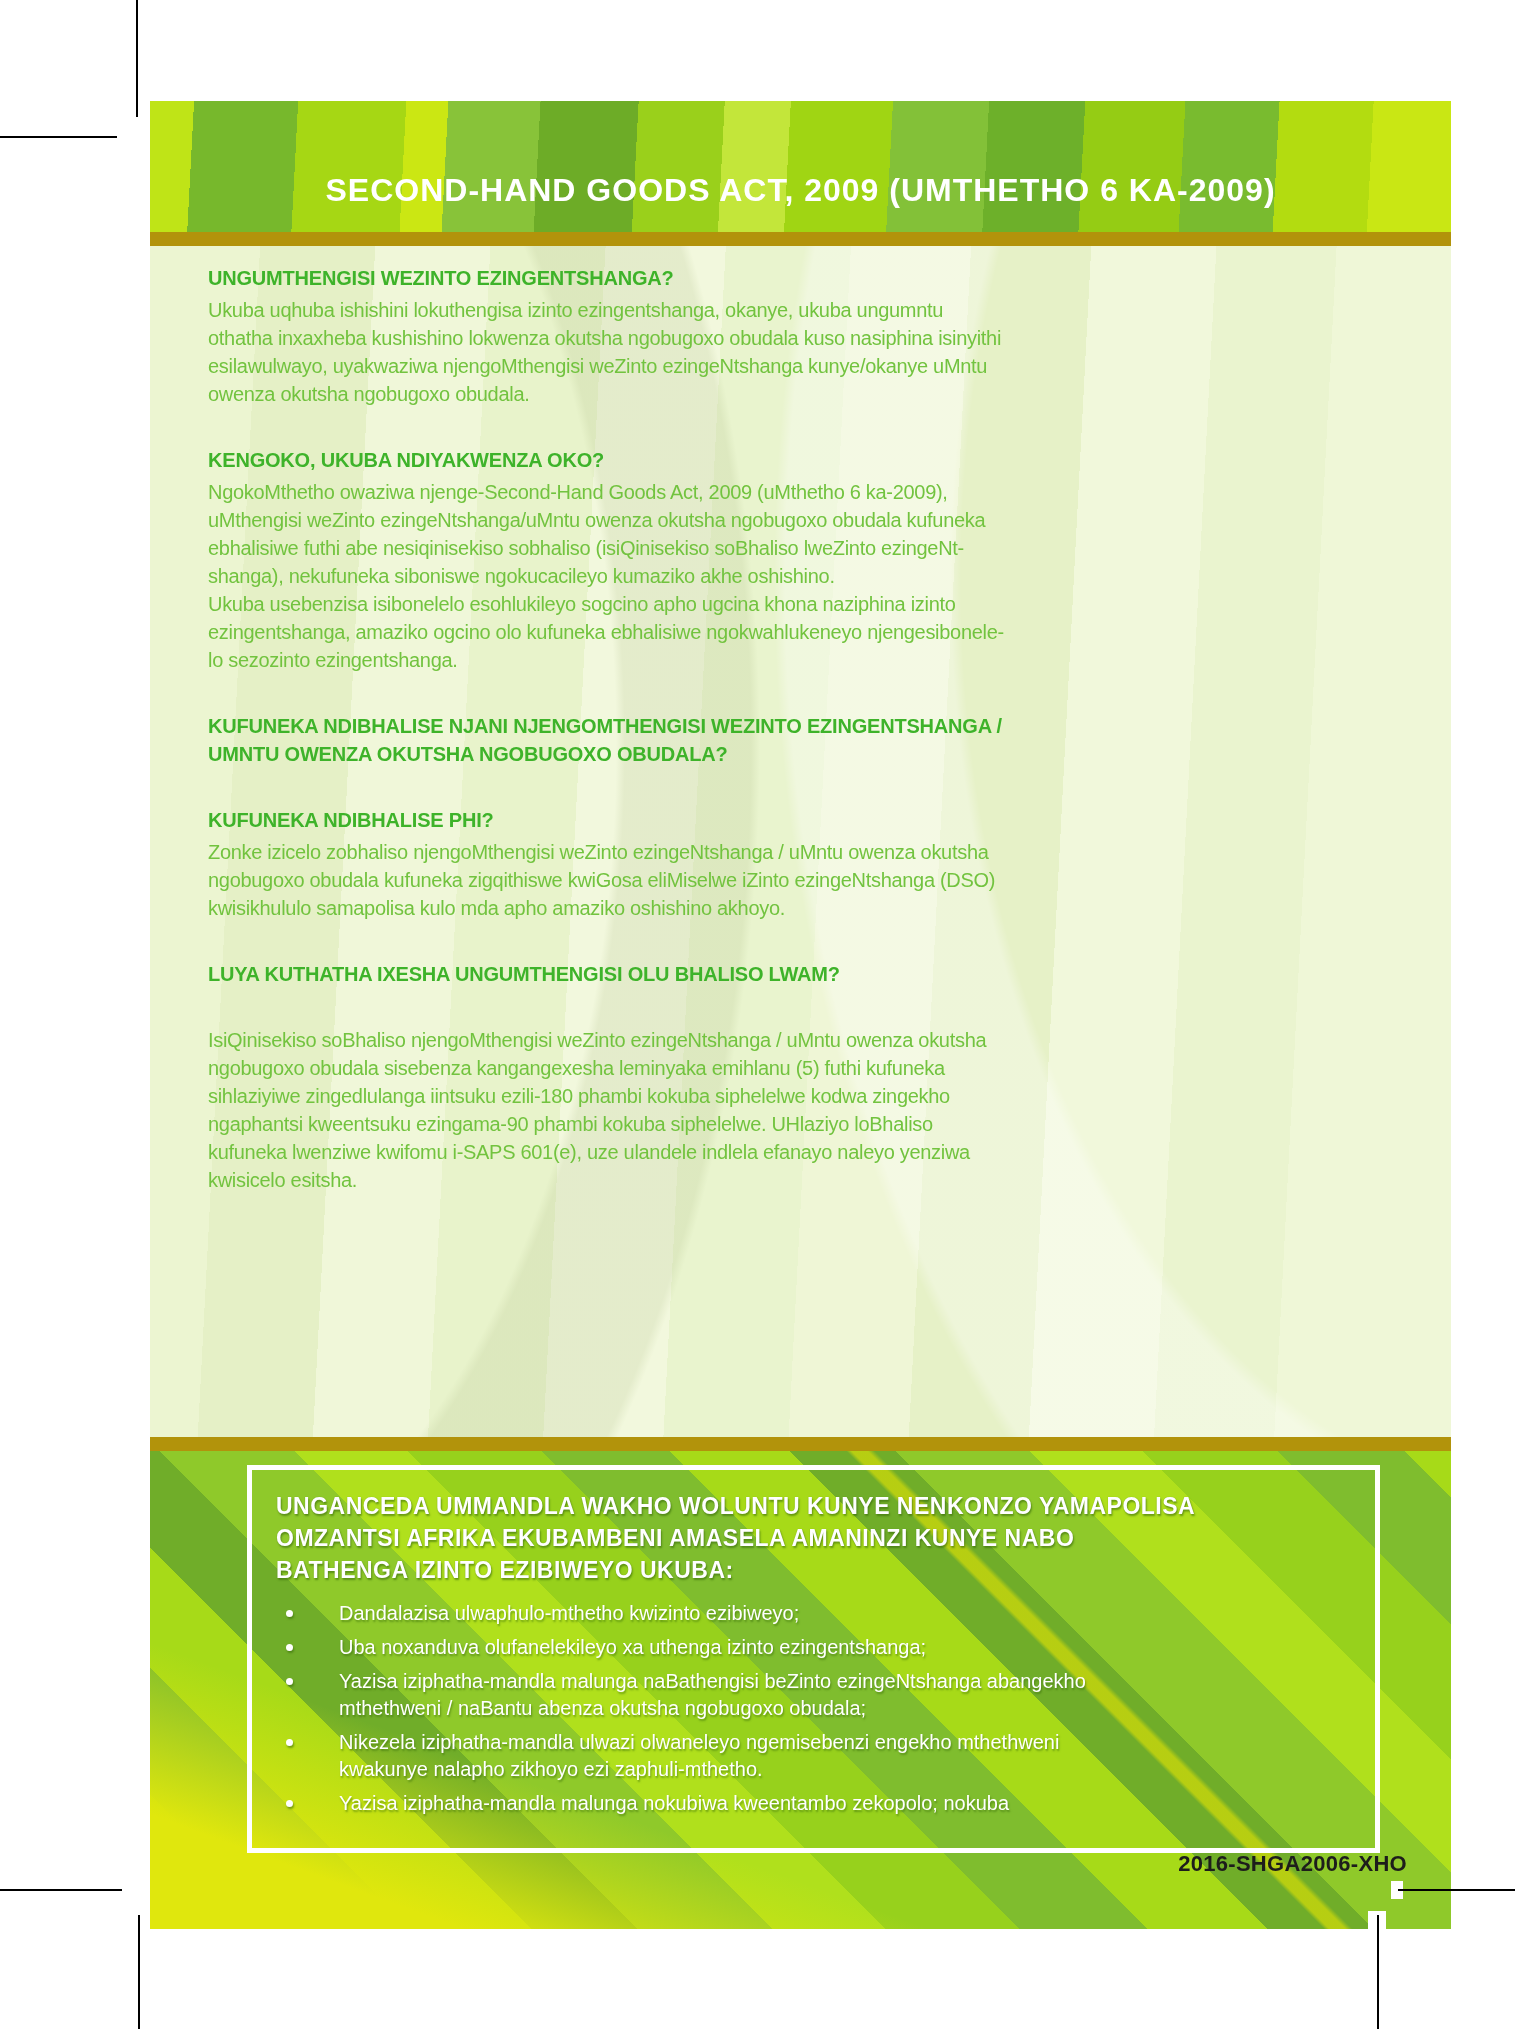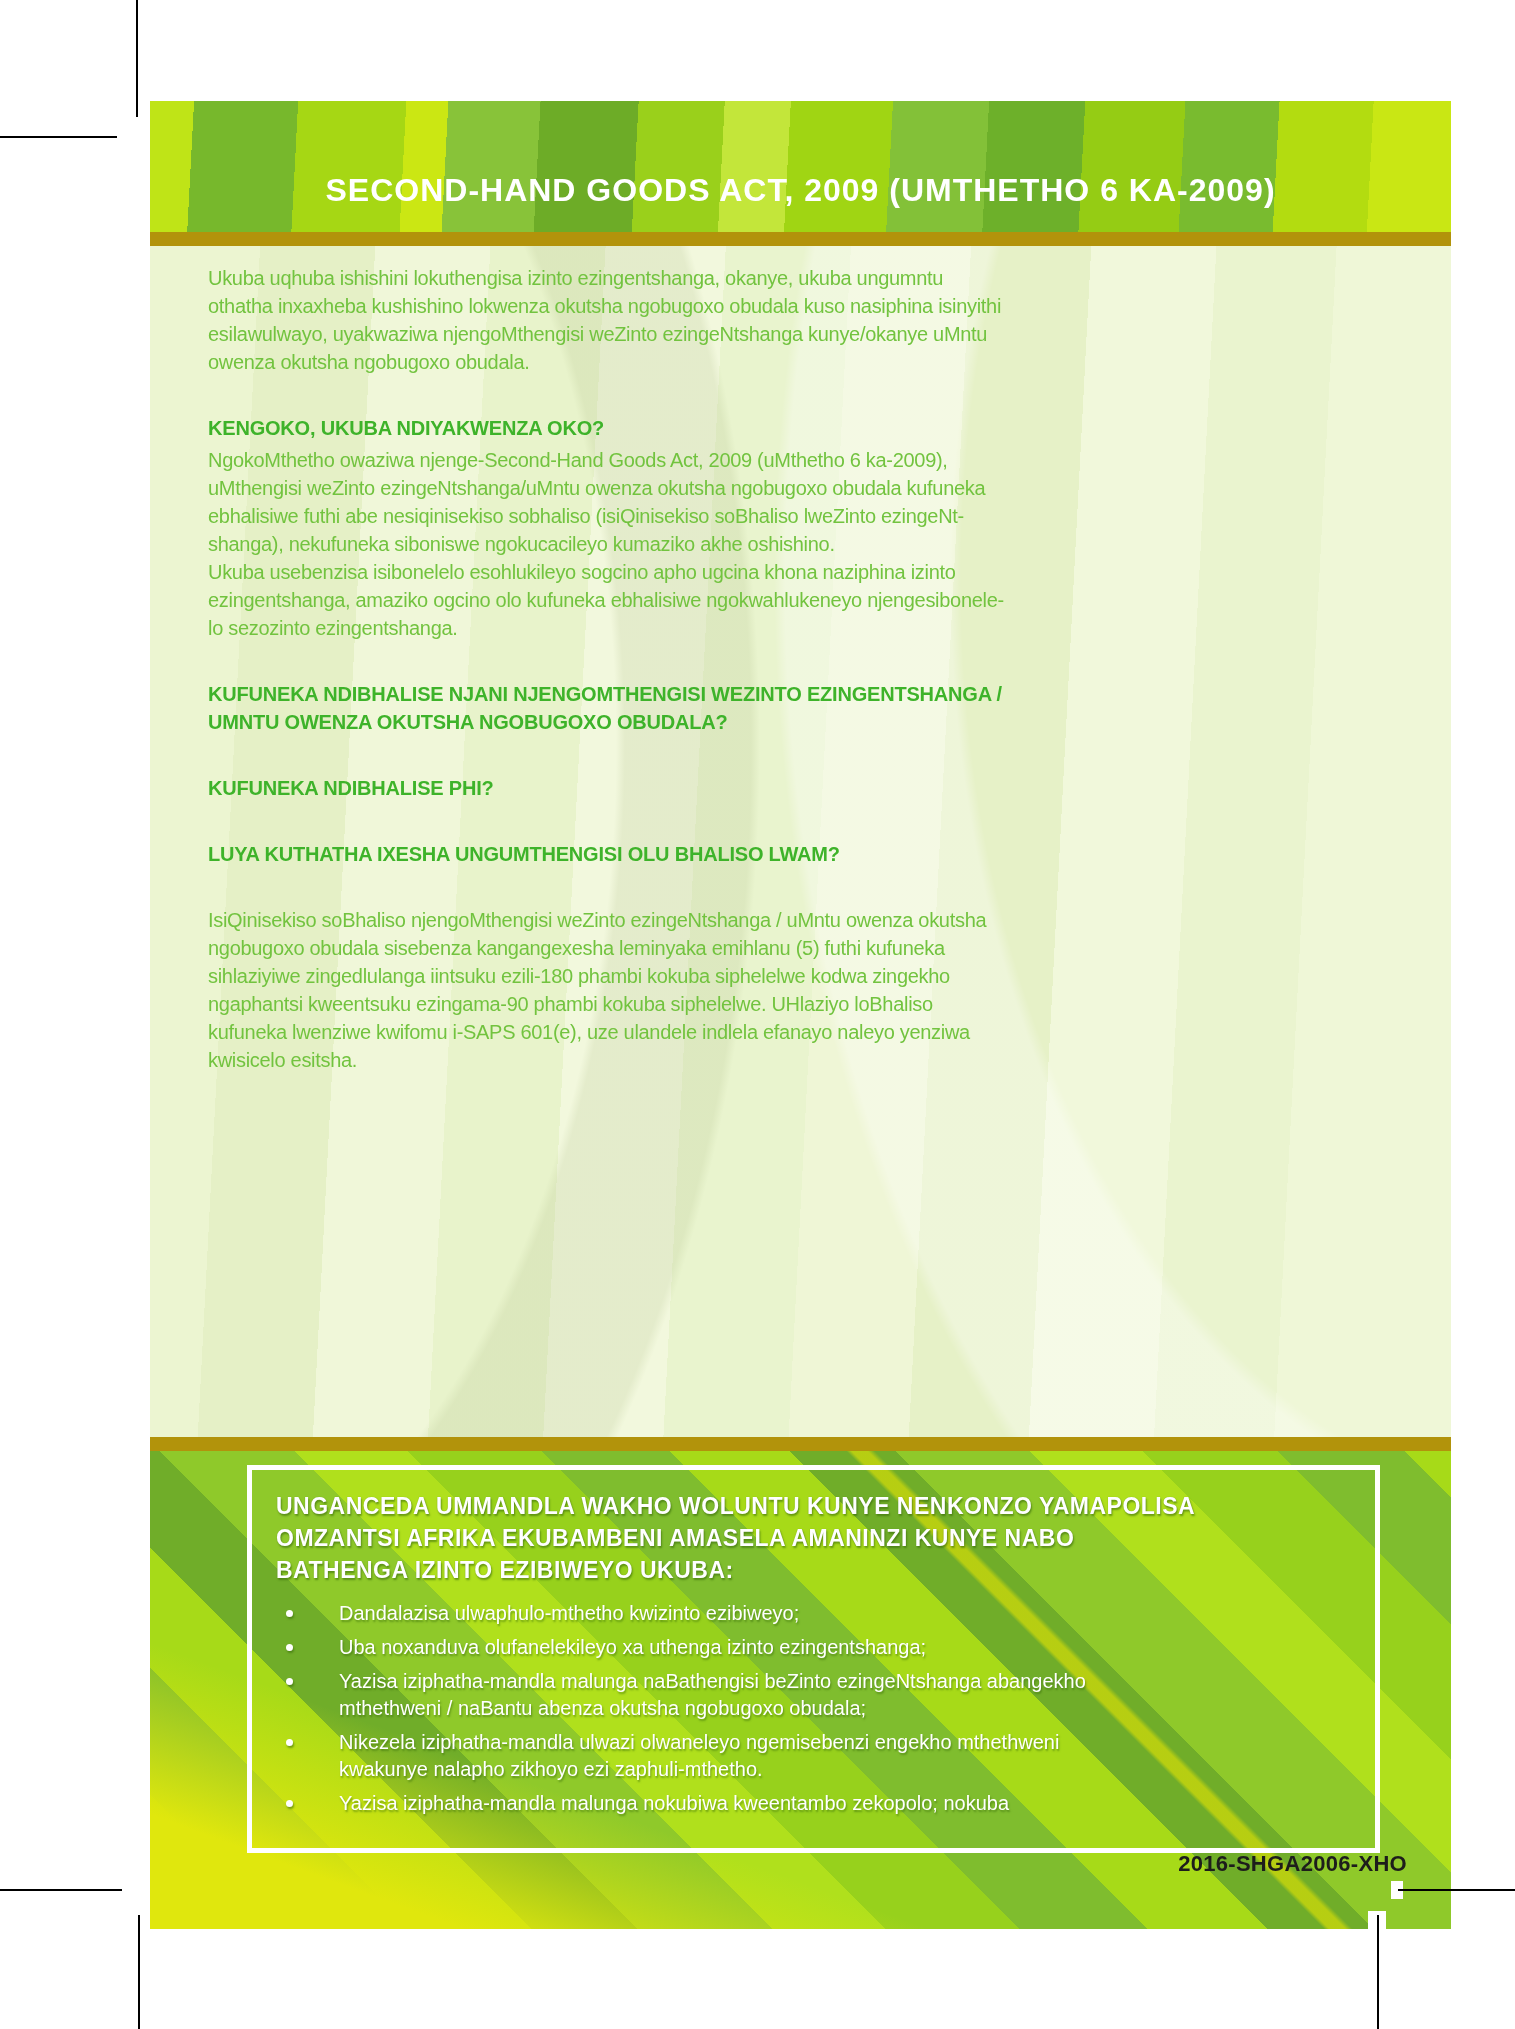--- a/index.html
+++ b/index.html
@@ -80,20 +80,21 @@
   <div class="artwork">
 
     <header class="band">
       <h1>SECOND-HAND GOODS ACT, 2009 (UMTHETHO 6 KA-2009)</h1>
     </header>
 
     <div class="goldbar"></div>
 
     <main class="bodysec">
       <section>
+        <h2 class="h pre">UNGUMTHENGISI WEZINTO EZINGENTSHANGA?</h2>
         <p class="p pre">Ukuba uqhuba ishishini lokuthengisa izinto ezingentshanga, okanye, ukuba ungumntu
 othatha inxaxheba kushishino lokwenza okutsha ngobugoxo obudala kuso nasiphina isinyithi
 esilawulwayo, uyakwaziwa njengoMthengisi weZinto ezingeNtshanga kunye/okanye uMntu
 owenza okutsha ngobugoxo obudala.</p>
       </section>
       <section>
         <h2 class="h pre">KENGOKO, UKUBA NDIYAKWENZA OKO?</h2>
         <p class="p pre">NgokoMthetho owaziwa njenge-Second-Hand Goods Act, 2009 (uMthetho 6 ka-2009),
 uMthengisi weZinto ezingeNtshanga/uMntu owenza okutsha ngobugoxo obudala kufuneka
 ebhalisiwe futhi abe nesiqinisekiso sobhaliso (isiQinisekiso soBhaliso lweZinto ezingeNt-
@@ -101,20 +102,23 @@
 Ukuba usebenzisa isibonelelo esohlukileyo sogcino apho ugcina khona naziphina izinto
 ezingentshanga, amaziko ogcino olo kufuneka ebhalisiwe ngokwahlukeneyo njengesibonele-
 lo sezozinto ezingentshanga.</p>
       </section>
       <section>
         <h2 class="h pre">KUFUNEKA NDIBHALISE NJANI NJENGOMTHENGISI WEZINTO EZINGENTSHANGA /
 UMNTU OWENZA OKUTSHA NGOBUGOXO OBUDALA?</h2>
       </section>
       <section>
         <h2 class="h pre">KUFUNEKA NDIBHALISE PHI?</h2>
+        <p class="p pre">Zonke izicelo zobhaliso njengoMthengisi weZinto ezingeNtshanga / uMntu owenza okutsha
+ngobugoxo obudala kufuneka zigqithiswe kwiGosa eliMiselwe iZinto ezingeNtshanga (DSO)
+kwisikhululo samapolisa kulo mda apho amaziko oshishino akhoyo.</p>
       </section>
       <section>
         <h2 class="h pre">LUYA KUTHATHA IXESHA UNGUMTHENGISI OLU BHALISO LWAM?</h2>
       </section>
       <section>
         <p class="p pre">IsiQinisekiso soBhaliso njengoMthengisi weZinto ezingeNtshanga / uMntu owenza okutsha
 ngobugoxo obudala sisebenza kangangexesha leminyaka emihlanu (5) futhi kufuneka
 sihlaziyiwe zingedlulanga iintsuku ezili-180 phambi kokuba siphelelwe kodwa zingekho
 ngaphantsi kweentsuku ezingama-90 phambi kokuba siphelelwe. UHlaziyo loBhaliso
 kufuneka lwenziwe kwifomu i-SAPS 601(e), uze ulandele indlela efanayo naleyo yenziwa

